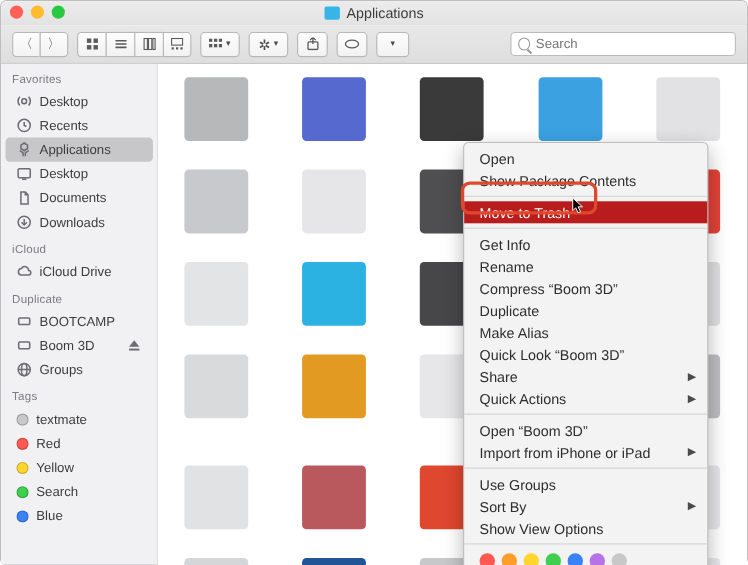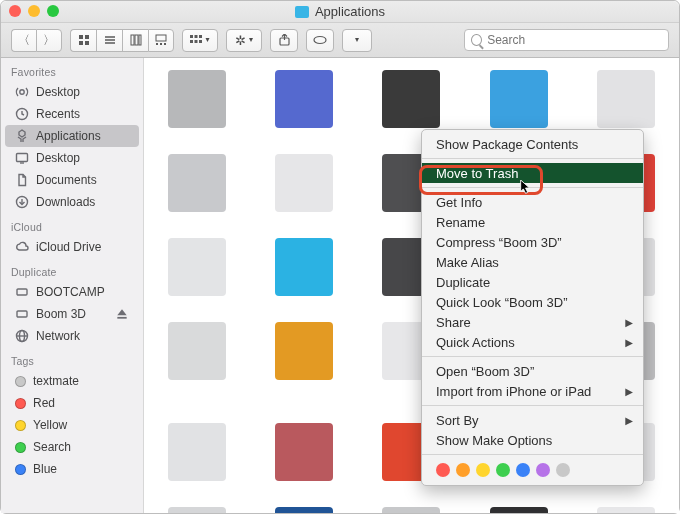--- a/index.html
+++ b/index.html
@@ -34,21 +34,21 @@
   .cell { display:flex; flex-direction:column; align-items:center; gap:5px;}
   .ic-box { width:58px; height:58px; background:#cfd0d1; border-radius:4px;}
   .ic-label { font-size:11px; color:#3b3b3b; text-align:center; white-space:nowrap; max-width:80px; overflow:hidden;}
   .ic-label.selected{background:#2a6fd8;color:#fff;padding:0 4px;border-radius:3px;}
   .boom-wrap{position:relative;}
   .boom-highlight{position:absolute;inset:-6px -6px -2px -6px;border:3px solid #e0482d;border-radius:10px;pointer-events:none;}
   .boom-icon{width:58px;height:58px;border-radius:10px;background:radial-gradient(circle at 50% 55%, #0a77d1 0%, #0a2d50 65%, #05182c 100%);display:flex;align-items:center;justify-content:center;position:relative;}
   .boom-icon::after{content:"";width:26px;height:26px;border:4px solid #e46b17;border-right-color:transparent;border-radius:50%;transform:rotate(-25deg);}
   .ctx { position:absolute; left:420px; top:128px; width:223px; background:#f3f3f3; border:1px solid #bdbdbd; border-radius:5px; box-shadow:0 6px 18px rgba(0,0,0,.28); font-size:13px; padding:4px 0;}
   .ctx-item { height:20px; display:flex; align-items:center; padding:0 14px; color:#2e2e2e; position:relative;}
-  .ctx-item.hl { background:#14532d; color:#fff;}
+  .ctx-item.hl { background:#b91c1c; color:#fff;}
   .ctx-item .arrow{position:absolute;right:10px;font-size:10px;color:#4b4b4b;}
   .ctx-sep { height:1px; margin:4px 0; background:#d3d3d3;}
   .ctx-tags{display:flex;gap:6px;padding:4px 14px;}
   .ctx-tagdot{width:14px;height:14px;border-radius:50%;}
   .ctx-hl-box{position:absolute;left:418px;top:164px;width:124px;height:30px;border:3px solid #e0482d;border-radius:8px;pointer-events:none;z-index:5;}
   .cursor{position:absolute;left:519px;top:179px;width:12px;height:16px;z-index:6;}
   .cursor svg{width:12px;height:16px;}
   
   .ic svg{stroke:#6d6d73;fill:none;stroke-width:1.4;}
   
@@ -248,21 +248,21 @@
           </span>
         </div>
       <div class="sb-item">
           <span class="ic">
             <svg viewBox="0 0 14 14">
               <circle cx="7" cy="7" r="5.5"></circle>
               <ellipse cx="7" cy="7" rx="2.5" ry="5.5"></ellipse>
               <line x1="1.5" y1="7" x2="12.5" y2="7"></line>
             </svg>
           </span>
-          <span>Network</span>
+          <span>Groups</span>
         </div>
 
       <div class="sb-head">Tags</div>
       <div class="sb-item">
           <span class="dot" style="background:#c8c8c8"></span>
           <span>textmate</span>
         </div>
       <div class="sb-item">
           <span class="dot" style="background:#ff5a52"></span>
           <span>Red</span>
@@ -379,41 +379,44 @@
           </div>
         <div class="cell">
             <div class="ic-box p30"></div>
           </div>
       </div>
     </div>
   </div>
 
   <div class="ctx">
     <div class="ctx-item">
+        <span>Open</span>
+      </div>
+    <div class="ctx-item">
         <span>Show Package Contents</span>
       </div>
     <div class="ctx-sep"></div>
     <div class="ctx-item hl">
         <span>Move to Trash</span>
       </div>
     <div class="ctx-sep"></div>
     <div class="ctx-item">
         <span>Get Info</span>
       </div>
     <div class="ctx-item">
         <span>Rename</span>
       </div>
     <div class="ctx-item">
         <span>Compress “Boom 3D”</span>
       </div>
     <div class="ctx-item">
+        <span>Duplicate</span>
+      </div>
+    <div class="ctx-item">
         <span>Make Alias</span>
-      </div>
-    <div class="ctx-item">
-        <span>Duplicate</span>
       </div>
     <div class="ctx-item">
         <span>Quick Look “Boom 3D”</span>
       </div>
     <div class="ctx-item">
         <span>Share</span>
         <span class="arrow">▶</span>
       </div>
     <div class="ctx-item">
         <span>Quick Actions</span>
@@ -422,25 +425,28 @@
     <div class="ctx-sep"></div>
     <div class="ctx-item">
         <span>Open “Boom 3D”</span>
       </div>
     <div class="ctx-item">
         <span>Import from iPhone or iPad</span>
         <span class="arrow">▶</span>
       </div>
     <div class="ctx-sep"></div>
     <div class="ctx-item">
+        <span>Use Groups</span>
+      </div>
+    <div class="ctx-item">
         <span>Sort By</span>
         <span class="arrow">▶</span>
       </div>
     <div class="ctx-item">
-        <span>Show Make Options</span>
+        <span>Show View Options</span>
       </div>
     <div class="ctx-sep"></div>
     <div class="ctx-tags">
       <span class="ctx-tagdot" style="background:#ff5a52"></span>
       <span class="ctx-tagdot" style="background:#ff9f29"></span>
       <span class="ctx-tagdot" style="background:#ffd52e"></span>
       <span class="ctx-tagdot" style="background:#3ecf4f"></span>
       <span class="ctx-tagdot" style="background:#3a82f7"></span>
       <span class="ctx-tagdot" style="background:#b673e8"></span>
       <span class="ctx-tagdot" style="background:#c8c8c8"></span>

